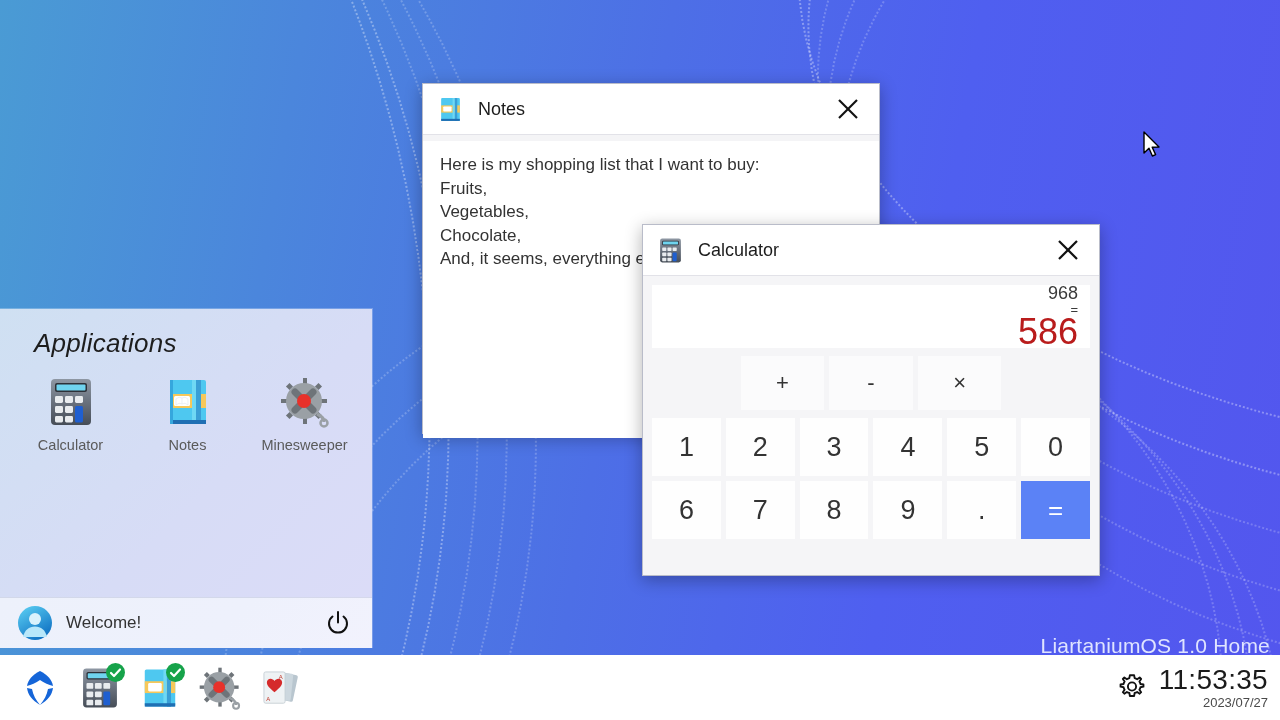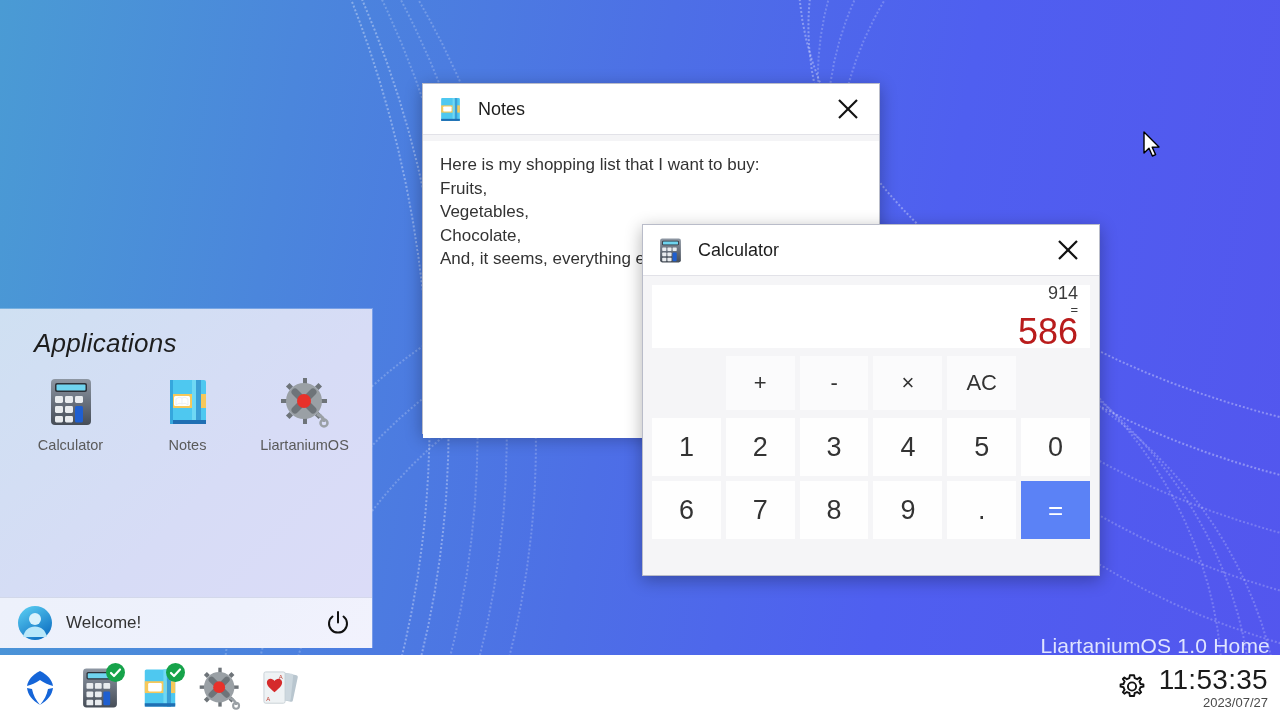--- a/index.html
+++ b/index.html
@@ -223,21 +223,21 @@
           <circle cx="25" cy="25" r="18" fill="#9aa0a5"></circle>
           <g stroke="#6e7479" stroke-width="7" stroke-linecap="round">
             <line x1="16" y1="16" x2="34" y2="34"></line>
             <line x1="34" y1="16" x2="16" y2="34"></line>
           </g>
           <circle cx="25" cy="25" r="7" fill="#e8312a"></circle>
           <path d="M38 38 q7 3 7 8" stroke="#9aa0a5" stroke-width="3" fill="none"></path>
           <circle cx="45" cy="47" r="3.5" fill="none" stroke="#9aa0a5" stroke-width="2.5"></circle>
         </svg>
       </span>
-      <span class="lbl">LiartaniumOS</span>
+      <span class="lbl">Minesweeper</span>
     </div>
 
 
   </div>
 </div>
 
 <div id="welcome-bar">
   <span class="avatar">
     <svg viewBox="0 0 34 34" width="34" height="34">
       <defs>
@@ -318,31 +318,30 @@
     <span class="tb-title">Calculator</span>
     <span class="tb-close">
       <svg viewBox="0 0 26 26" width="26" height="26">
         <line x1="4" y1="4" x2="22" y2="22" stroke="#111" stroke-width="2.2"></line>
         <line x1="22" y1="4" x2="4" y2="22" stroke="#111" stroke-width="2.2"></line>
       </svg>
     </span>
   </div>
 
   <div id="calc-display">
-    <div id="calc-expr">914</div>
+    <div id="calc-expr">968</div>
     <div id="calc-op">=</div>
     <div id="calc-result">586</div>
   </div>
 
   <div class="calc-row" id="calc-ops-row">
     <button class="calc-key blank"></button>
     <button class="calc-key">+</button>
     <button class="calc-key">-</button>
     <button class="calc-key">×</button>
-    <button class="calc-key">AC</button>
     <button class="calc-key blank"></button>
   </div>
 
   <div class="calc-row" id="calc-row1">
     <button class="calc-key num">1</button>
     <button class="calc-key num">2</button>
     <button class="calc-key num">3</button>
     <button class="calc-key num">4</button>
     <button class="calc-key num">5</button>
     <button class="calc-key num">0</button>

